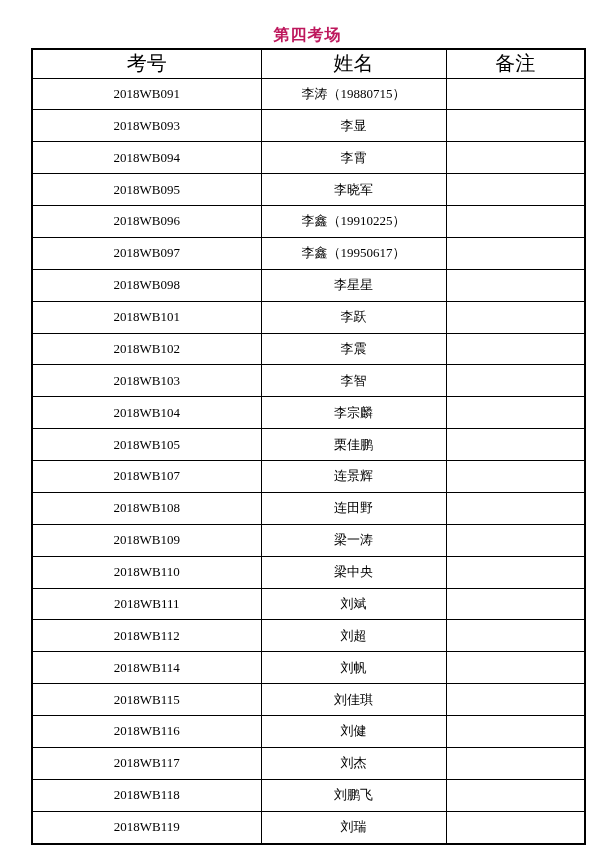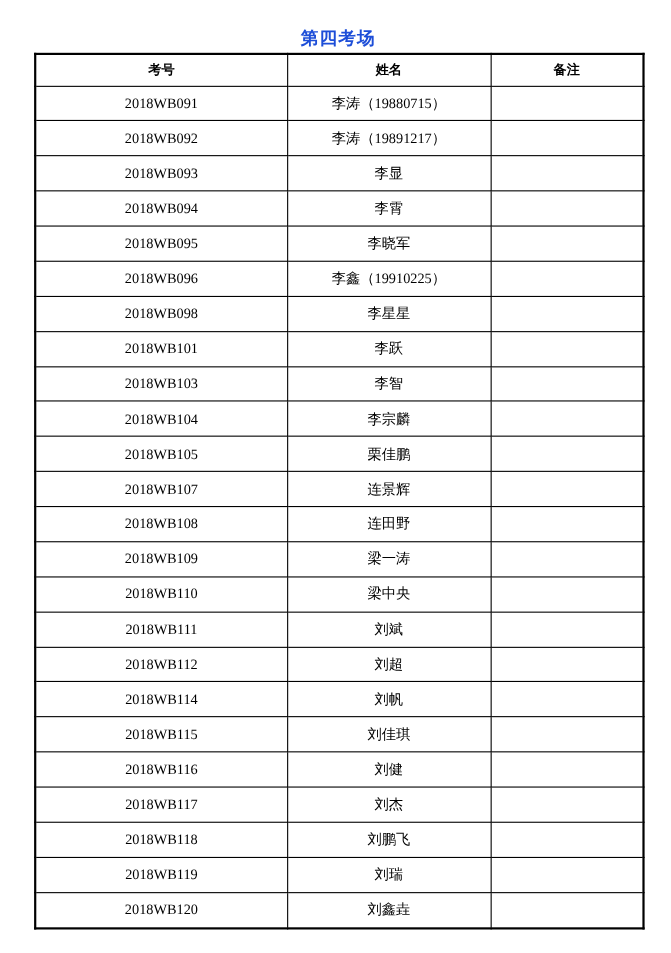--- a/index.html
+++ b/index.html
@@ -18,21 +18,21 @@
   }
   .title {
     position: absolute;
     left: 31px;
     top: 25px;
     width: 553px;
     text-align: center;
     font-size: 16px;
     font-weight: bold;
     letter-spacing: 1px;
-    color: #1d4ed8;
+    color: #be185d;
   }
   table.roster {
     position: absolute;
     left: 31px;
     top: 48px;
     width: 553px;
     height: 797px;
     border-collapse: collapse;
     table-layout: fixed;
     border: 2px solid #000000;
@@ -40,22 +40,22 @@
   table.roster th,
   table.roster td {
     border: 1px solid #000000;
     text-align: center;
     vertical-align: middle;
     padding: 0;
     overflow: hidden;
     white-space: nowrap;
   }
   table.roster th {
-    font-size: 12px;
-    font-weight: bold;
+    font-size: 20px;
+    font-weight: normal;
   }
   table.roster td {
     font-size: 13px;
     font-weight: normal;
   }
   thead tr {
     height: 29px;
   }
 </style>
 </head>
@@ -78,55 +78,60 @@
         <th>备注</th>
       </tr>
     </thead>
     <tbody>
         <tr>
           <td>2018WB091</td>
           <td>李涛（19880715）</td>
           <td></td>
         </tr>
         <tr>
-          <td>2018WB092</td>
-          <td>李涛（19891217）</td>
-          <td></td>
-        </tr>
-        <tr>
           <td>2018WB093</td>
           <td>李显</td>
           <td></td>
         </tr>
         <tr>
           <td>2018WB094</td>
           <td>李霄</td>
           <td></td>
         </tr>
         <tr>
           <td>2018WB095</td>
           <td>李晓军</td>
           <td></td>
         </tr>
         <tr>
           <td>2018WB096</td>
           <td>李鑫（19910225）</td>
           <td></td>
         </tr>
         <tr>
+          <td>2018WB097</td>
+          <td>李鑫（19950617）</td>
+          <td></td>
+        </tr>
+        <tr>
           <td>2018WB098</td>
           <td>李星星</td>
           <td></td>
         </tr>
         <tr>
           <td>2018WB101</td>
           <td>李跃</td>
           <td></td>
         </tr>
         <tr>
+          <td>2018WB102</td>
+          <td>李震</td>
+          <td></td>
+        </tr>
+        <tr>
           <td>2018WB103</td>
           <td>李智</td>
           <td></td>
         </tr>
         <tr>
           <td>2018WB104</td>
           <td>李宗麟</td>
           <td></td>
         </tr>
         <tr>
@@ -187,21 +192,16 @@
         <tr>
           <td>2018WB118</td>
           <td>刘鹏飞</td>
           <td></td>
         </tr>
         <tr>
           <td>2018WB119</td>
           <td>刘瑞</td>
           <td></td>
         </tr>
-        <tr>
-          <td>2018WB120</td>
-          <td>刘鑫垚</td>
-          <td></td>
-        </tr>
       </tbody>
   </table>
 
 </div>
 
 </body></html>

